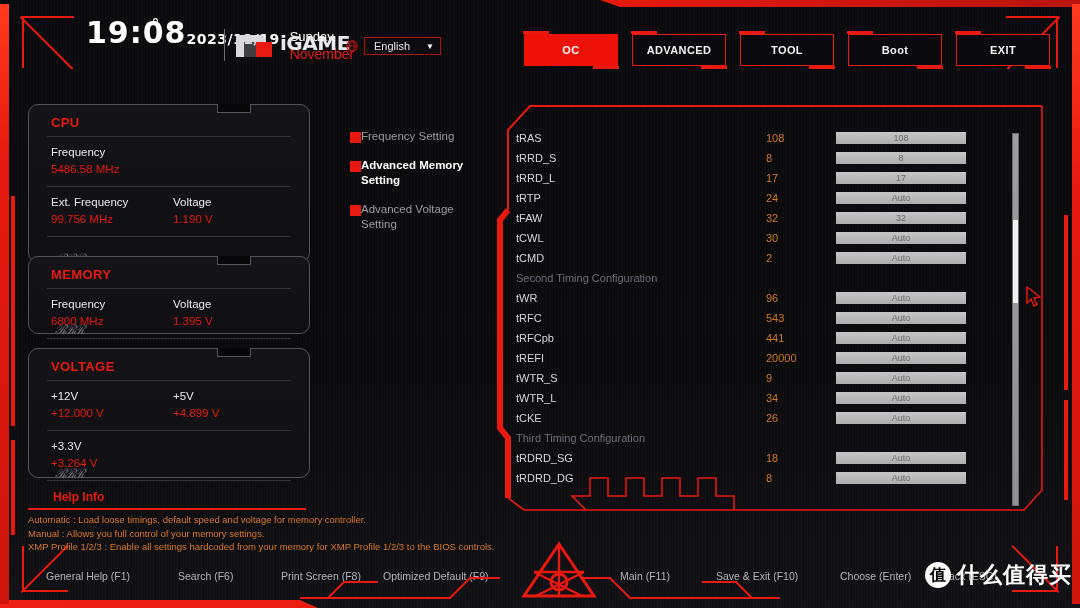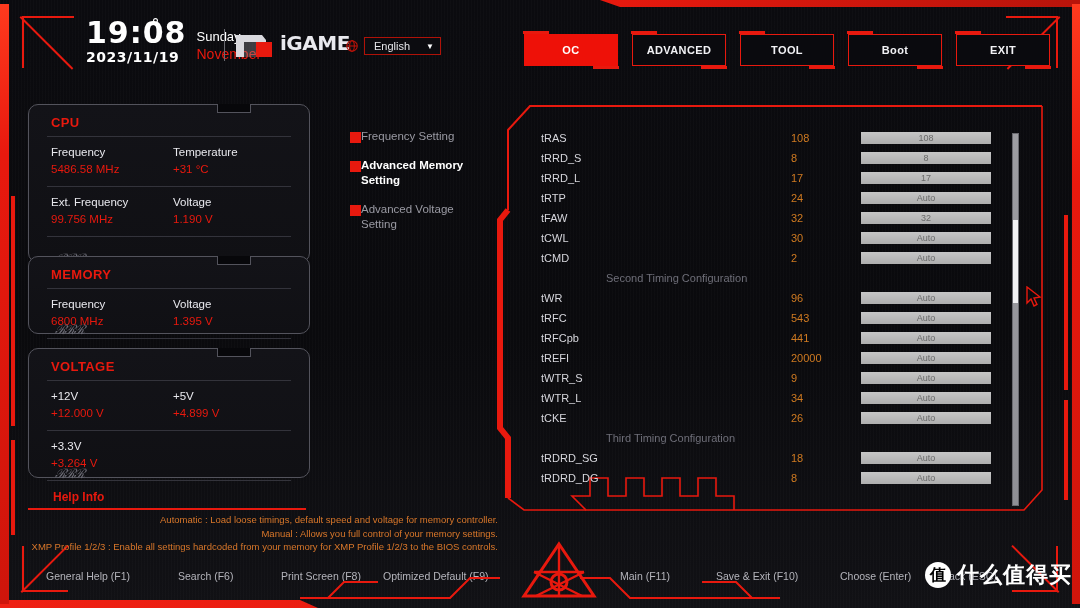--- a/index.html
+++ b/index.html
@@ -98,21 +98,21 @@
     content:""; position:absolute; right:-2px; bottom:-3px; width:66px; height:2px;
     background:#e8190e; transform-origin: right bottom; transform: rotate(45deg);
   }
 
   
   .header { position: absolute; left: 0; top: 7px; width: 1080px; height: 72px; }
   .clock-wrap {
     position: absolute; left: 86px; top: 12px;
     display: flex; align-items: flex-start;
   }
-  .clock-nums { display:flex; flex-direction: column; align-items: flex-start; }
+  .clock-nums { display:flex; align-items: flex-end; }
   .clock-time {
     font-size: 30px; font-weight: bold; color: #ffffff; letter-spacing: 1px;
     line-height: 28px; font-family: "DejaVu Sans", sans-serif;
   }
   .clock-date {
     font-size: 14px; font-weight: bold; color: #ffffff; letter-spacing: 0.5px;
     line-height: 16px; margin-top: 2px; font-family:"DejaVu Sans", sans-serif;
   }
   .gear-icon { position:absolute; left: 62px; top: -6px; color:#fff; font-size: 16px; }
   .clock-day {
@@ -187,40 +187,40 @@
 
   .help-title {
     position:absolute; left: 28px; top: 490px;
     color:#e8190e; font-size:12px; font-weight:bold;margin-left:25px;
   }
   .help-rule {
     position:absolute; left: 28px; top: 508px; width: 278px; height: 2px; background:#e8190e;
   }
   .help-body {
     position:absolute; left: 28px; top: 513px; width: 470px;
-    color:#d9772a; font-size: 9.5px; line-height: 13.5px; text-align: right;
+    color:#d9772a; font-size: 9.5px; line-height: 13.5px;
   }
 
   
   .midmenu { position:absolute; left: 350px; top: 129px; width: 140px; }
   .mid-item { display:flex; align-items:flex-start; margin-bottom: 14px; }
   .mid-sq { width:11px; height:11px; background:#e8190e; margin-top:3px; flex:none; }
   .mid-lbl { font-size:11.5px; line-height:15px; color:#9a9aa3; }
   .mid-item.active .mid-lbl { color:#ffffff; font-weight:bold; }
 
   
   .main-panel {
     position:absolute; left: 494px; top: 98px; width: 556px; height: 430px;
   }
   .main-svg { position:absolute; left:0; top:0; }
   .main-inner {
     position:absolute; left: 22px; top: 30px; width: 500px; height: 375px;
     overflow:hidden;
   }
-  .trow { display:flex; align-items:center; height: 20px; justify-content: center; }
+  .trow { display:flex; align-items:center; height: 20px; }
   .t-name { width: 250px; color:#d6d6dc; font-size:11px; }
   .t-name.section { color:#6e6e78; }
   .t-val { width: 70px; color:#cf7a21; font-size:11px; }
   .t-box {
     width: 130px; height: 12px; background: linear-gradient(180deg,#c6c6c6 0%, #aeaeae 100%);
     display:flex; align-items:center; justify-content:center;
     color:#6a6a6a; font-size:9px;
   }
 
   .scrollbar {
@@ -340,24 +340,20 @@
 
   <div class="info-panel" style="top:104px;height:159px;">
     <div class="panel-notch"></div>
     <div class="panel-title">CPU</div>
     <div class="panel-hr"></div>
     <div class="panel-row">
       <div class="panel-cell">
         <div class="cell-label">Frequency</div>
         <div class="cell-value">5486.58 MHz</div>
       </div>
-      <div class="panel-cell">
-        <div class="cell-label">Temperature</div>
-        <div class="cell-value">+31 °C</div>
-      </div>
     </div>
     <div class="panel-hr"></div>
     <div class="panel-row">
       <div class="panel-cell">
         <div class="cell-label">Ext. Frequency</div>
         <div class="cell-value">99.756 MHz</div>
       </div>
       <div class="panel-cell">
         <div class="cell-label">Voltage</div>
         <div class="cell-value">1.190 V</div>

